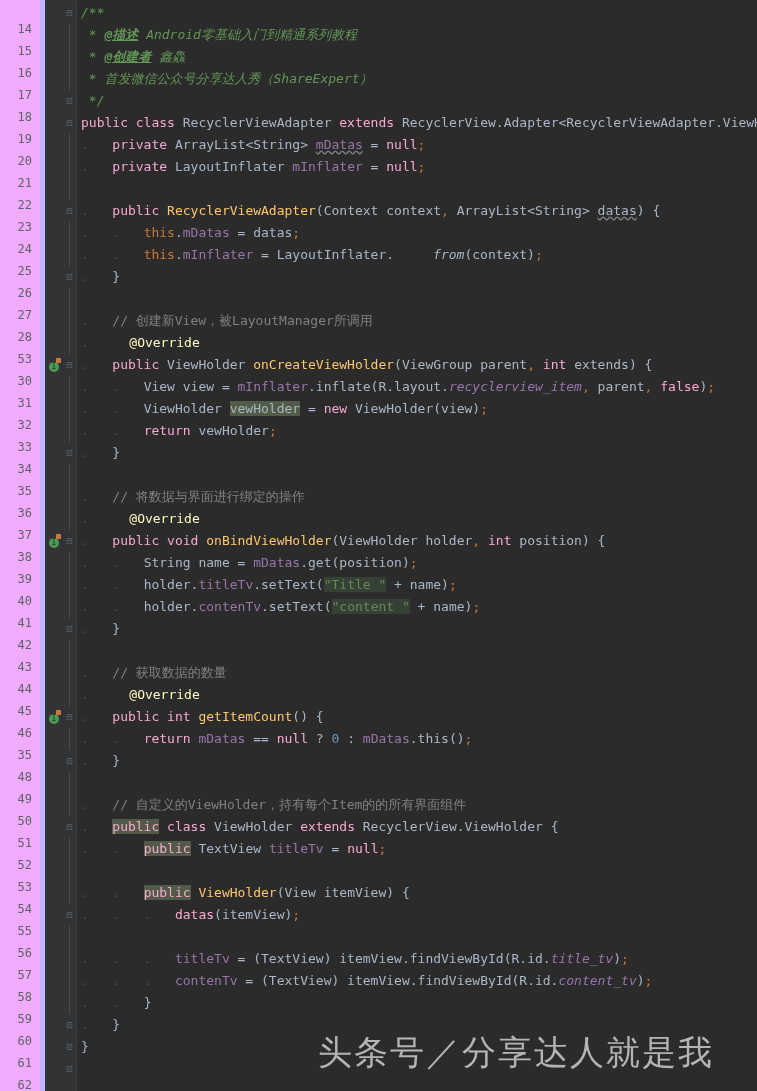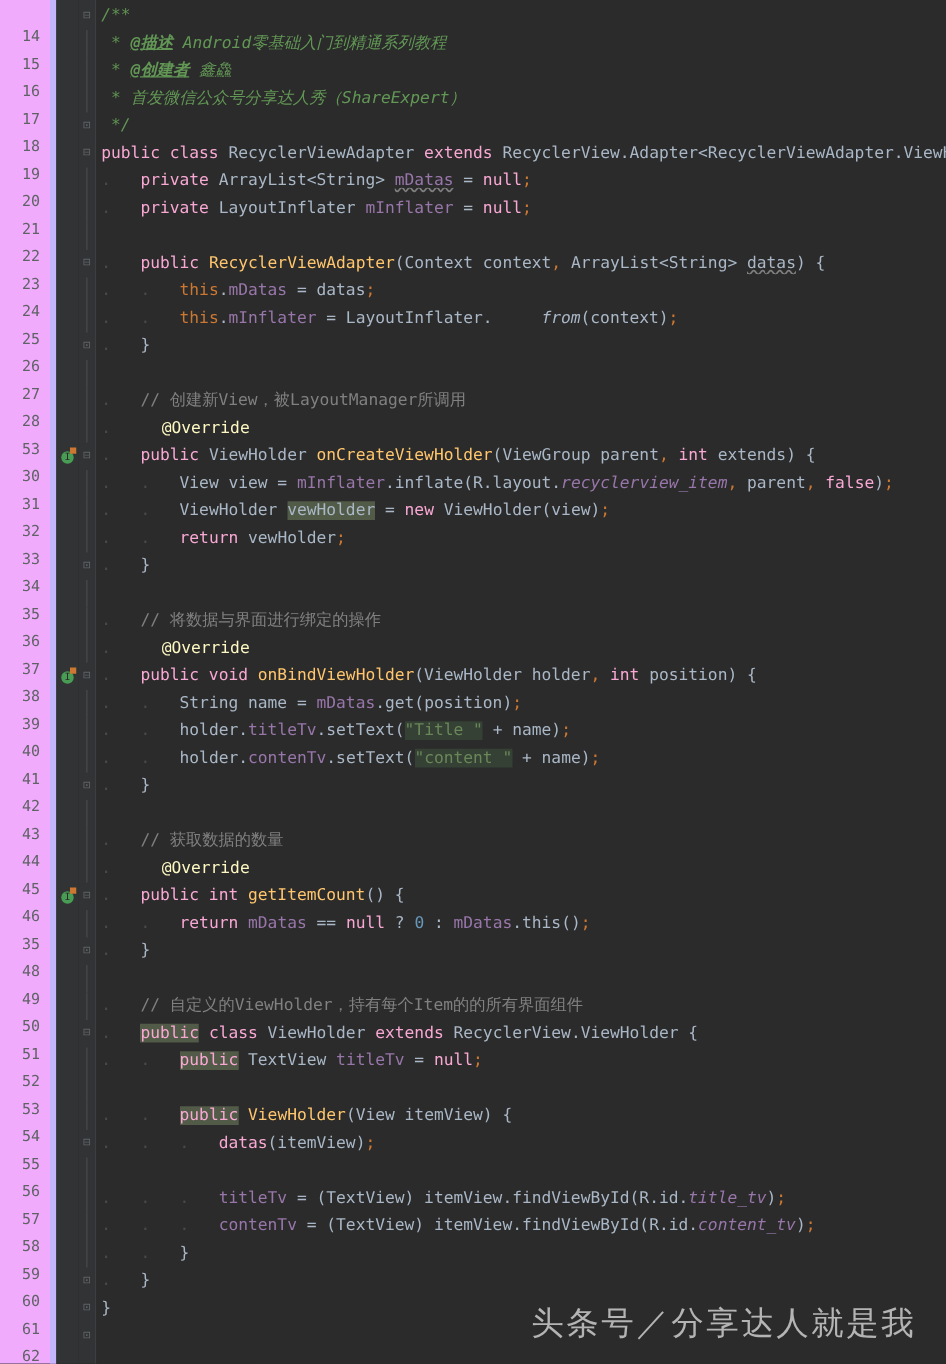--- a/index.html
+++ b/index.html
@@ -115,24 +115,24 @@
 .c-dot { color: #a9b7c6; }
 .c-string-hl { background: #344134; color: #6a8759; }
 .c-op { color: #a9b7c6; }
 .c-num { color: #6897bb; }
 .c-hl-bg { background: #515b47; }
 .c-italic { font-style: italic; }
 .c-static { font-style: italic; color: #a9b7c6; margin-left: 39px; }
 .guide { color: #4a4a4a; }
 .watermark {
   position: absolute;
-  right: 24px;
+  right: 43px;
   bottom: 15px;
   color: #ccc;
-  font-size: 26px;
+  font-size: 34px;
   font-family: "Microsoft YaHei", sans-serif;
   opacity: 0.85;
   font-weight: 300;
   letter-spacing: 2px;
 }
 </style>
 </head>
 <body>
 
 <div class="editor">

